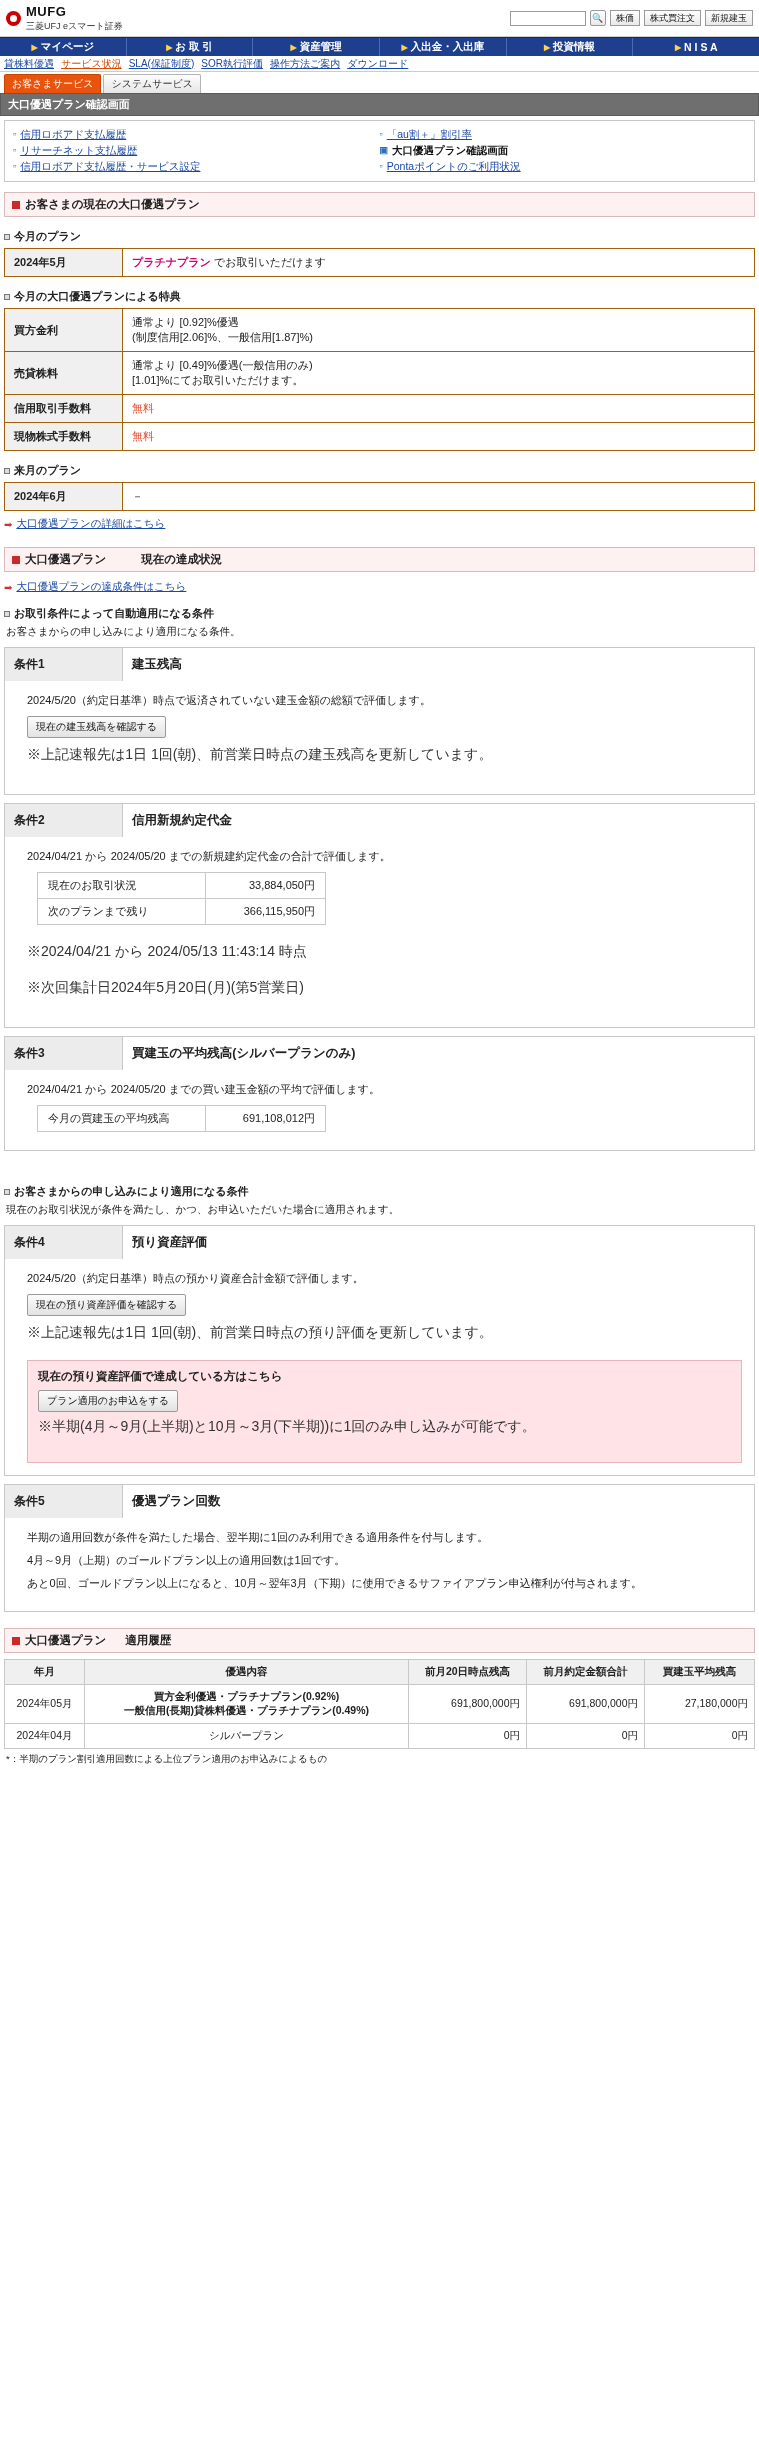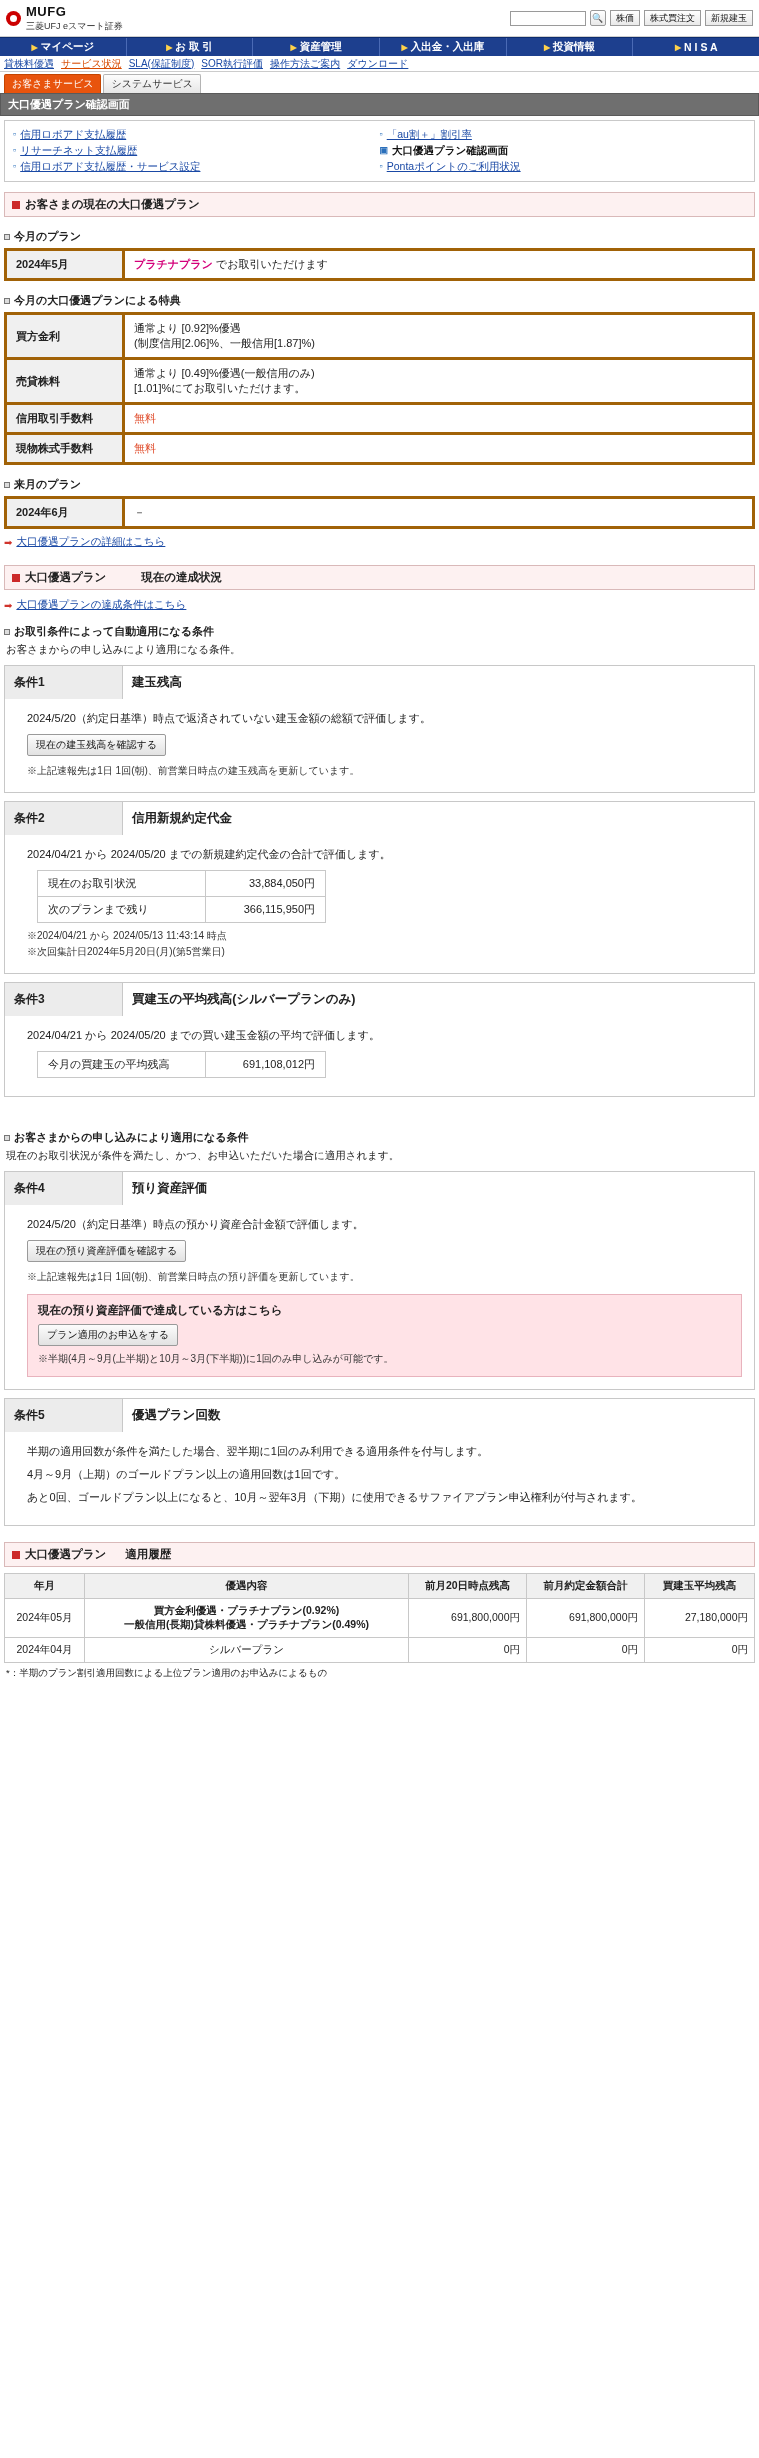--- a/index.html
+++ b/index.html
@@ -91,42 +91,42 @@
   .sec-head .sq { width:8px;height:8px;background:#cc2a2a; display:inline-block;}
   .sub-head {
     margin:12px 4px 4px 4px; font-size:11px; font-weight:bold; color:#222;
     display:flex; align-items:center; gap:4px;
   }
   .sub-head .mk{ width:6px;height:6px;border:1px solid #777; background:#ddd; display:inline-block;}
 
   
   table.grid { border-collapse:collapse; width:751px; margin:0 4px; }
   table.grid th, table.grid td {
-    border:3px solid #a16207; padding:6px 9px; font-size:11px; vertical-align:middle;
+    border:1px solid #a16207; padding:6px 9px; font-size:11px; vertical-align:middle;
   }
   table.grid th { background:#f0f0f0; font-weight:bold; text-align:left; width:118px; }
   .plan-name { color:#d4007a; font-weight:bold; }
   .free { color:#e04b2a; }
 
   
   .detail-link { margin:6px 4px 0 4px; font-size:10.5px; display:flex; align-items:center; gap:4px;}
   .detail-link a { color:#1a49a5; text-decoration:underline; }
   .arrow { color:#d0342c; font-size:10px; }
 
   
   .cond { margin:8px 4px 0 4px; border:1px solid #c8c8c8; }
   .cond-row { display:flex; }
   .cond-label {
     width:118px; background:#ececec; border-right:1px solid #c8c8c8;
     font-weight:bold; font-size:12px; padding:8px 9px; flex:none;
   }
   .cond-title { padding:8px 9px; font-weight:bold; font-size:12.5px; }
   .cond-body { padding:8px 12px 12px 22px; font-size:11px; }
   .cond-body p { margin:4px 0 8px 0; }
-  .note { font-size:10px; color:#333; margin:2px 0; }
+  .note { font-size:14px; color:#333; margin:18px 0; }
   .btn-gray {
     display:inline-block; border:1px solid #9a9a9a; border-radius:2px;
     background:linear-gradient(#fcfcfc,#e2e2e2); font-size:10px; padding:3px 8px; color:#111;
   }
   table.inner { border-collapse:collapse; margin:6px 0 6px 10px; }
   table.inner td { border:1px solid #c8c8c8; font-size:11px; padding:5px 10px; }
   table.inner td.k { background:#fff; width:168px; }
   table.inner td.v { text-align:right; width:120px; }
 
   .pinkbox {

